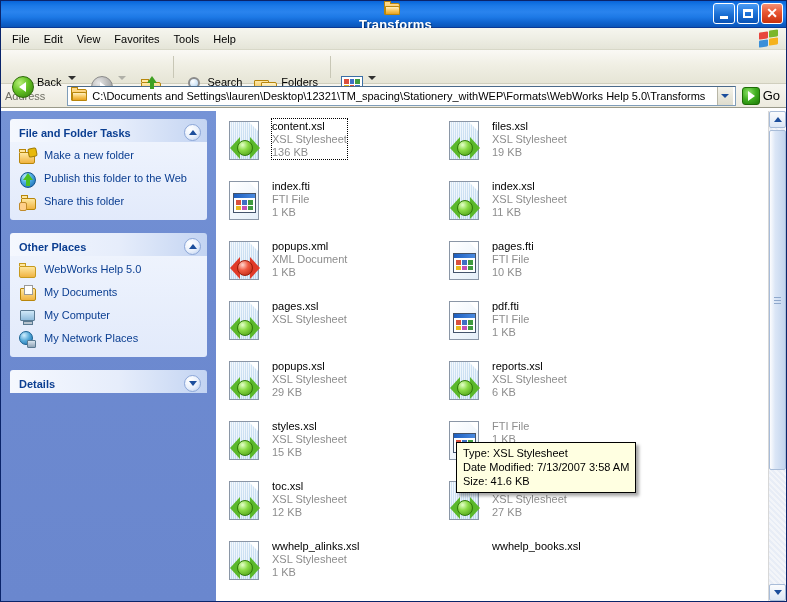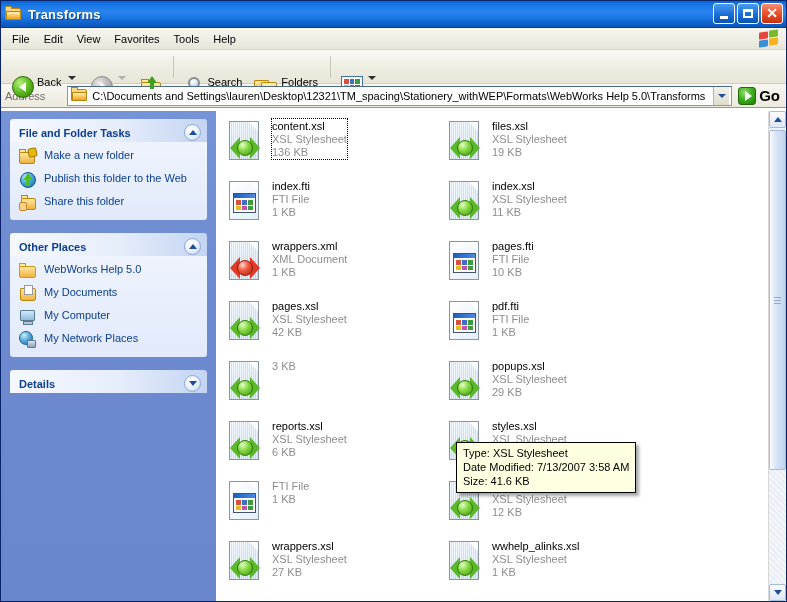--- a/index.html
+++ b/index.html
@@ -22,20 +22,21 @@
   
   #titlebar {
     position: relative;
     height: 27px;
     background: linear-gradient(to bottom,
         #0a62d8 0%, #0f6fe0 8%, #1d7ae8 20%, #2a84ee 42%,
         #1d79e6 62%, #1064cf 82%, #0a55b8 100%);
     display: flex; align-items: center;
     padding-left: 4px;
     border-bottom: 1px solid #0a3a96;
+    flex-direction: column;
   }
   #titlebar-icon {
     width: 18px; height: 16px;
     margin-right: 5px;
     position: relative; flex: none;
   }
   .folder-glyph {
     position: absolute; left: 0; top: 2px;
     width: 17px; height: 13px;
   }
@@ -226,21 +227,21 @@
     width: 18px; height: 18px; border-radius: 3px;
     background: radial-gradient(circle at 35% 28%, #8fe06a 0%, #3fae1f 48%, #1d7a06 100%);
     border: 1px solid #1d6c06;
     display: flex; align-items: center; justify-content: center;
   }
   #go-icon .a {
     width: 0; height: 0; border-top: 5px solid transparent;
     border-bottom: 5px solid transparent; border-left: 7px solid #fff;
     margin-left: 2px;
   }
-  #go-label { font-size: 15px; color: #000; font-weight: bold; }
+  #go-label { font-size: 13px; color: #000; }
 
   
   #body {
     position: absolute; left: 0; top: 110px; right: 0; bottom: 0;
     display: flex;
   }
 
   
   #sidebar {
     width: 215px; flex: none;
@@ -793,21 +794,21 @@
               <span class="page xsl">
                 <span class="corner-tri"></span>
               </span>
               <span class="xslmark red">
                 <span class="lt"></span>
                 <span class="ball"></span>
                 <span class="rt"></span>
               </span>
             </div>
             <div class="file-text">
-              <div class="file-name">wrappers.xml</div>
+              <div class="file-name">popups.xml</div>
               <div class="file-meta">XML Document</div>
               <div class="file-meta">1 KB</div>
             </div>
           </div>
           <div class="file-item">
             <div class="file-icon">
               <span class="page">
                 <span class="corner-tri"></span>
               </span>
               <span class="ftimark">
@@ -835,21 +836,20 @@
               </span>
               <span class="xslmark">
                 <span class="lt"></span>
                 <span class="ball"></span>
                 <span class="rt"></span>
               </span>
             </div>
             <div class="file-text">
               <div class="file-name">pages.xsl</div>
               <div class="file-meta">XSL Stylesheet</div>
-              <div class="file-meta">42 KB</div>
             </div>
           </div>
           <div class="file-item">
             <div class="file-icon">
               <span class="page">
                 <span class="corner-tri"></span>
               </span>
               <span class="ftimark">
                 <span class="tbar"></span>
                 <span class="grid">
@@ -873,37 +873,20 @@
               <span class="page xsl">
                 <span class="corner-tri"></span>
               </span>
               <span class="xslmark">
                 <span class="lt"></span>
                 <span class="ball"></span>
                 <span class="rt"></span>
               </span>
             </div>
             <div class="file-text">
-              <div class="file-name"></div>
-              <div class="file-meta"></div>
-              <div class="file-meta">3 KB</div>
-            </div>
-          </div>
-          <div class="file-item">
-            <div class="file-icon">
-              <span class="page xsl">
-                <span class="corner-tri"></span>
-              </span>
-              <span class="xslmark">
-                <span class="lt"></span>
-                <span class="ball"></span>
-                <span class="rt"></span>
-              </span>
-            </div>
-            <div class="file-text">
               <div class="file-name">popups.xsl</div>
               <div class="file-meta">XSL Stylesheet</div>
               <div class="file-meta">29 KB</div>
             </div>
           </div>
           <div class="file-item">
             <div class="file-icon">
               <span class="page xsl">
                 <span class="corner-tri"></span>
               </span>

